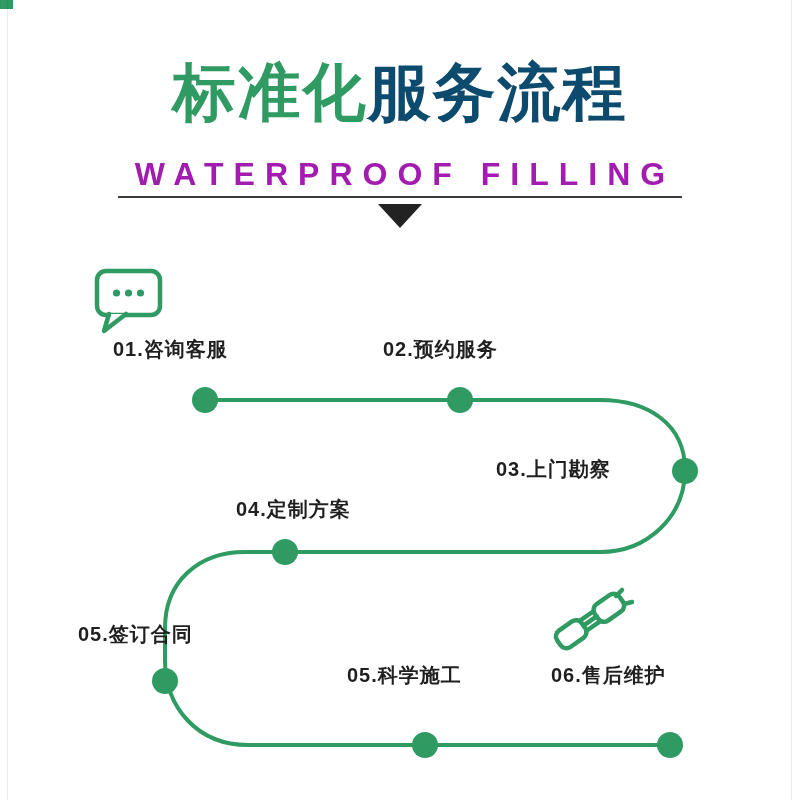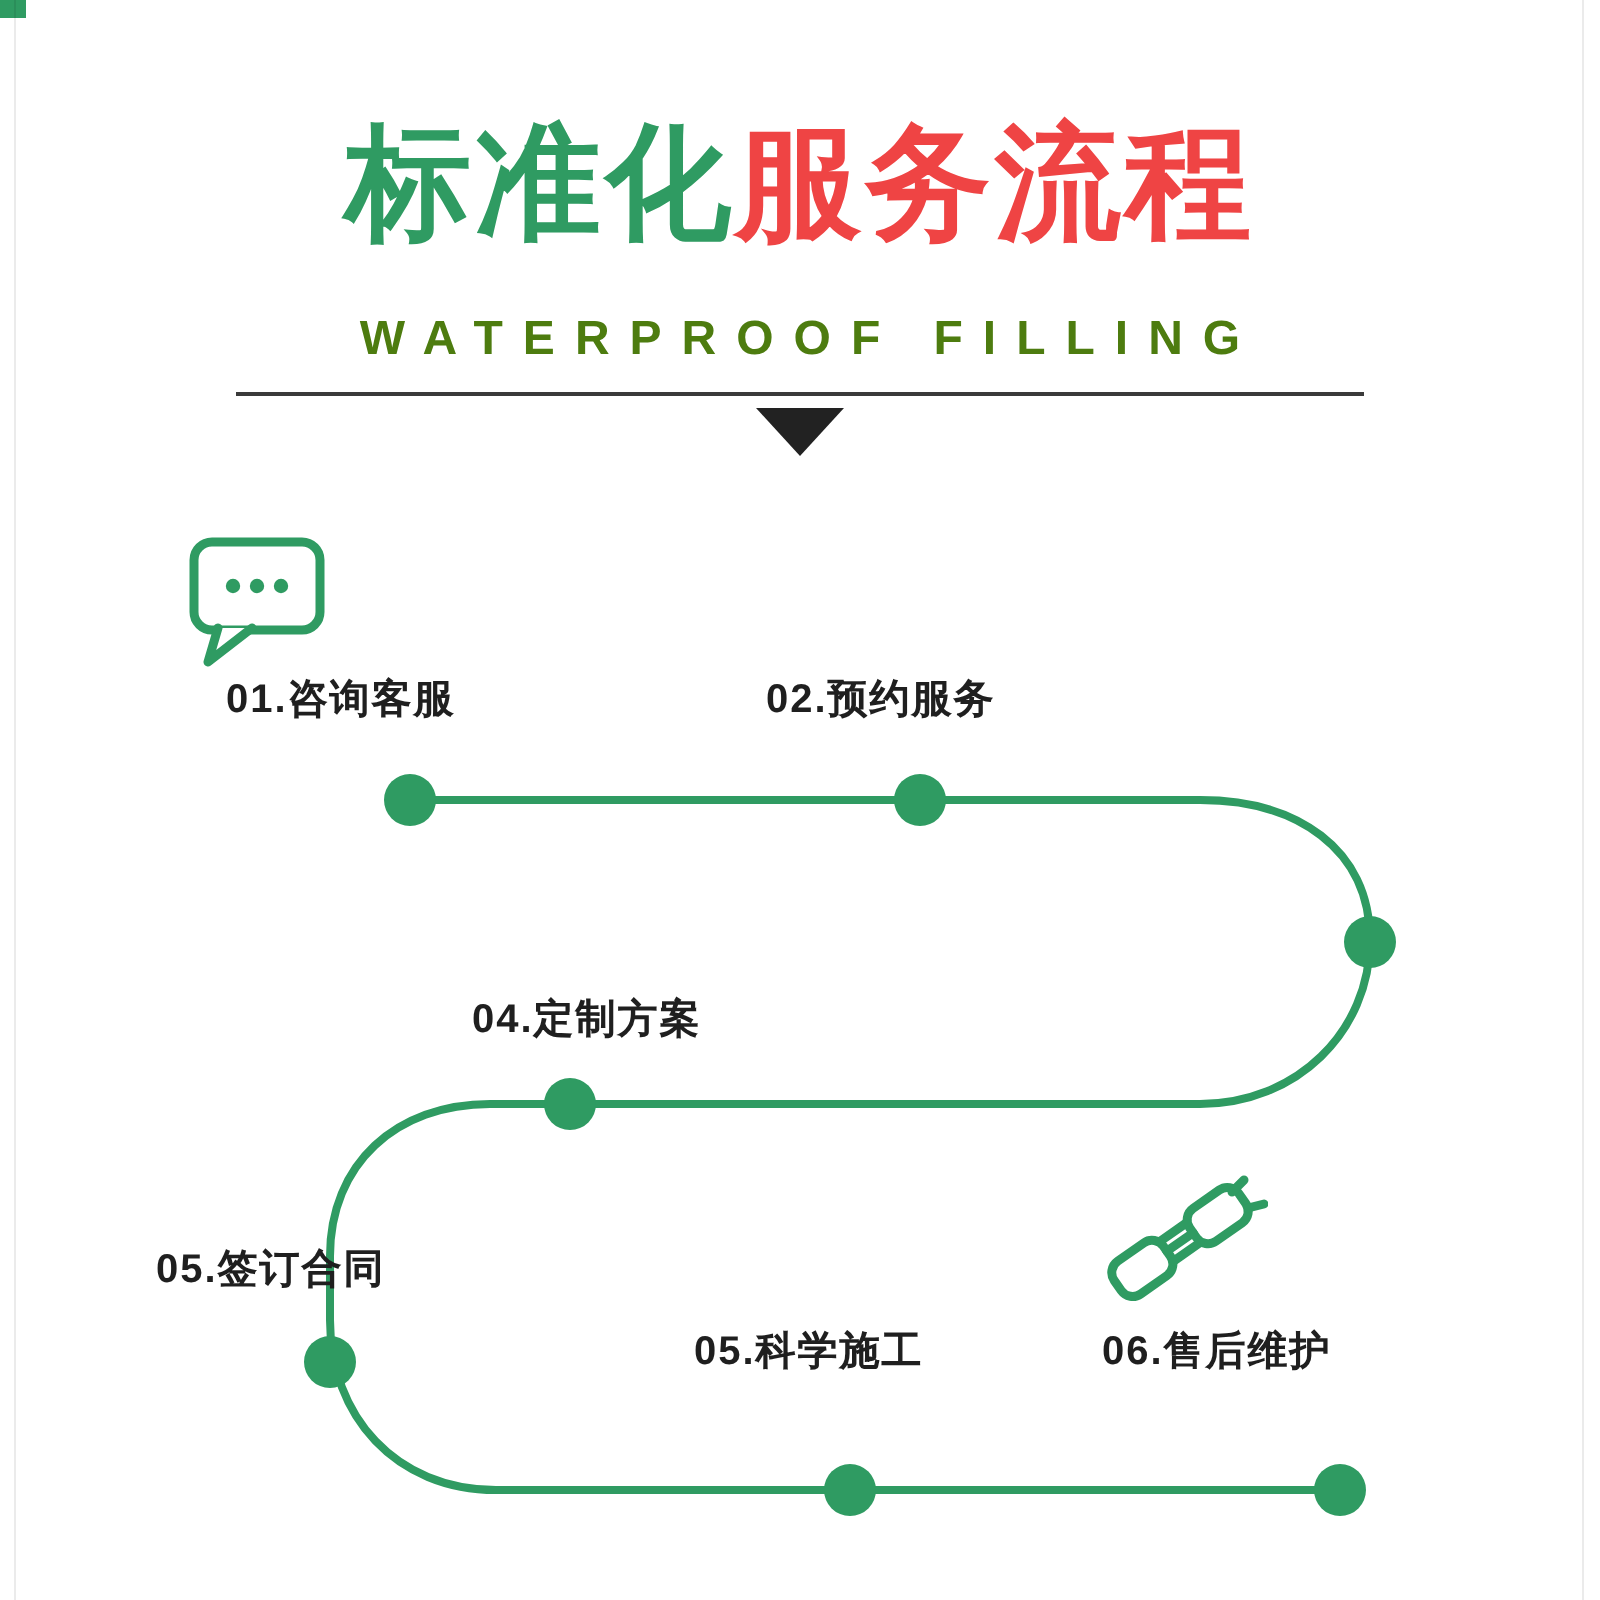--- a/index.html
+++ b/index.html
@@ -30,25 +30,25 @@
   .edge-right{right:8px;}
 
   
   .title{
     position:absolute;top:56px;left:0;width:800px;
     text-align:center;
     font-size:63px;font-weight:800;letter-spacing:2px;
     line-height:1.15;
   }
   .t-green{color:var(--green,#2f9b62);}
-  .t-dark{color:#ef4444;}
+  .t-dark{color:#0c4a6e;}
   .subtitle{
     position:absolute;top:156px;left:0;width:800px;
     text-align:center;
-    font-size:24px;font-weight:700;color:#4d7c0f;
+    font-size:32px;font-weight:700;color:#a21caf;
     letter-spacing:10px;text-indent:10px;
   }
   .rule{
     position:absolute;top:196px;left:118px;width:564px;height:2px;
     background:var(--line,#3a3a3a);
   }
   .tri{
     position:absolute;top:204px;left:378px;
     width:0;height:0;
     border-left:22px solid transparent;
@@ -138,18 +138,19 @@
         <path d="M36 35 L52 35"></path>
         <path d="M36 41 L52 41"></path>
       </g>
       <path d="M70 10 L76 4"></path>
       <path d="M78 18 L86 16"></path>
     </svg>
   </div>
 
   <div class="step step-1">01.咨询客服</div>
   <div class="step step-2">02.预约服务</div>
+  <div class="step step-3">03.上门勘察</div>
   <div class="step step-4">04.定制方案</div>
   <div class="step step-5">05.签订合同</div>
   <div class="step step-6">05.科学施工</div>
   <div class="step step-7">06.售后维护</div>
 
 </div>
 
 </body></html>

